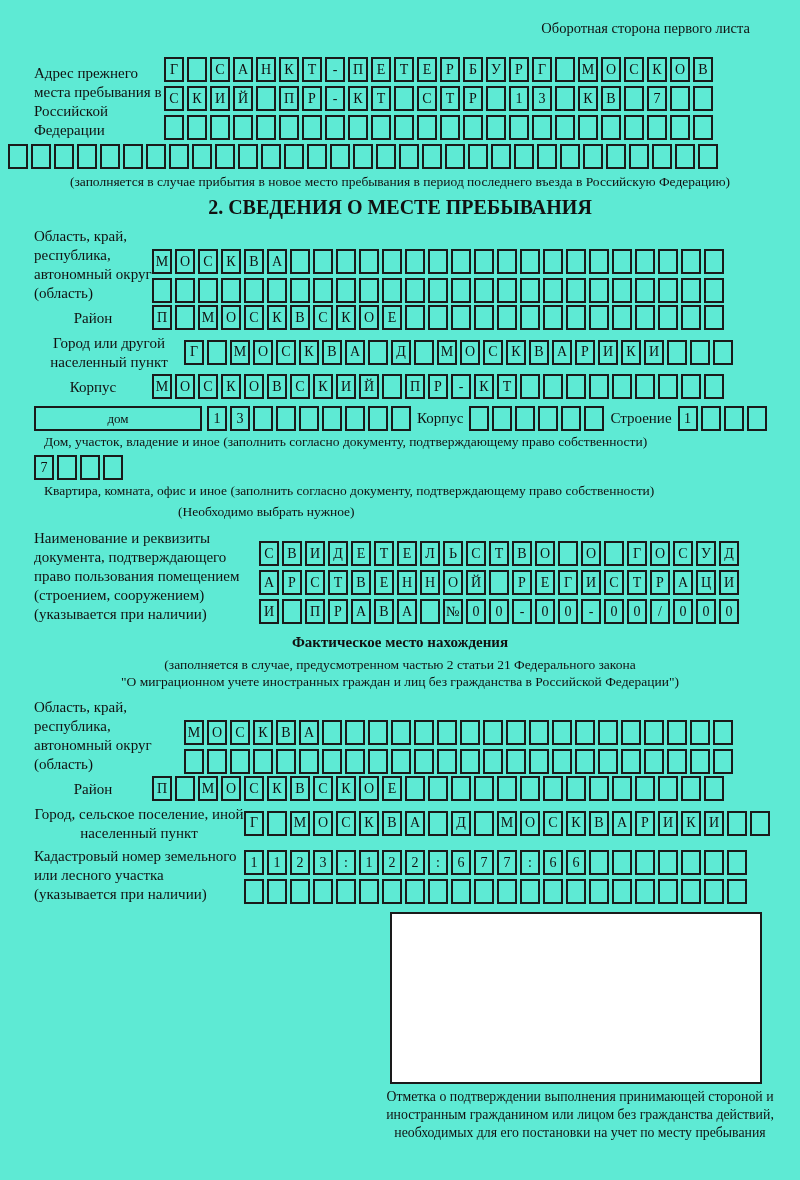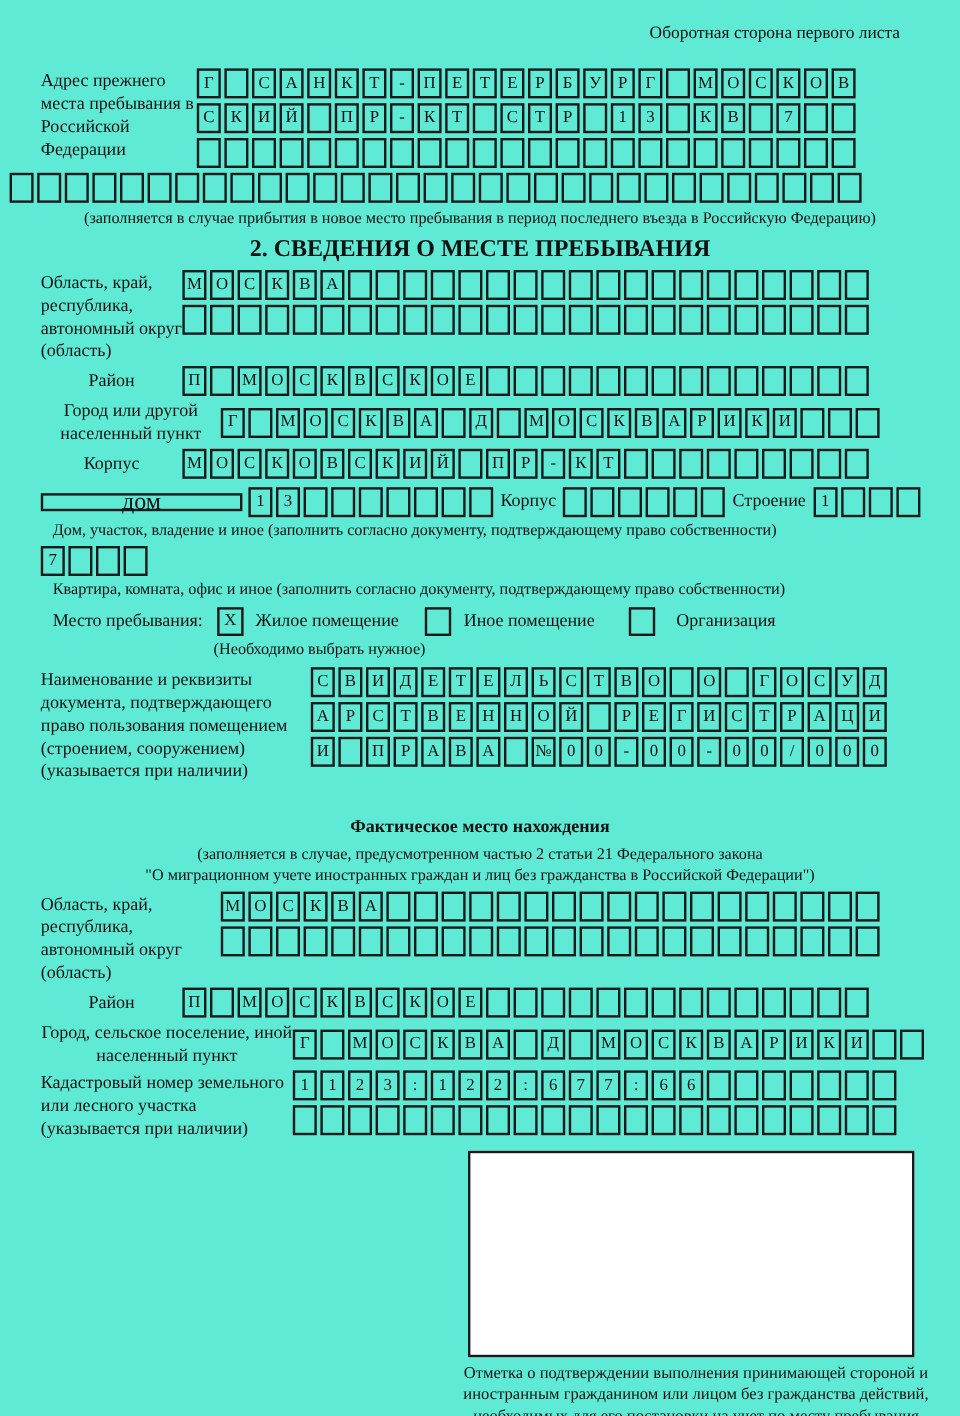--- a/index.html
+++ b/index.html
@@ -3,53 +3,53 @@
 <meta charset="utf-8">
 <style>
   html,body { margin:0; padding:0; background:#fff; }
   .page {
     position:relative; width:800px; height:1180px; box-sizing:border-box;
     padding:14px 8px 0 8px; background:#5eead4; color:#111;
     font-family:"Liberation Serif","DejaVu Serif",serif; overflow:hidden;
   }
   .hdr-note { text-align:right; font-size:14.5px; margin:6px 42px 20px 0; }
 
-  .field { display:flex; align-items:flex-start; margin:2px 0 2px 26px; }
+  .field { display:flex; align-items:flex-end; margin:2px 0 2px 26px; }
   .field.vcenter { align-items:center;text-align:center; }
   .flabel { flex:none; font-size:15px; line-height:19px; padding-top:2px; }
   .w130{width:130px;} .w118{width:118px;} .w150{width:150px;}
   .w168{width:168px;} .w210{width:210px;} .w225{width:225px;}
 
   .rowstack { display:flex; flex-direction:column; gap:4px; }
   .cellrow { display:flex; gap:3px; }
   .cell {
     box-sizing:border-box; flex:none; width:20px; height:25px;
     border:2px solid #1a1a1a; display:flex; align-items:center; justify-content:center;
     font-size:14px; line-height:1;
   }
   .fullrow { margin:4px 0 0 0; }
 
   .center-note { text-align:center; font-size:13.5px; margin:5px 0 6px 0; }
   .sec-title { text-align:center; font-weight:bold; font-size:20px; margin:4px 0 6px 0; }
 
   .typebox {
-    box-sizing:border-box; flex:none; height:15px; border:2px solid #1a1a1a;
-    display:flex; align-items:center; justify-content:center; font-size:20px;
+    box-sizing:border-box; flex:none; height:25px; border:2px solid #1a1a1a;
+    display:flex; align-items:center; justify-content:center; font-size:13px;
   }
   .inline-lab { font-size:15px; margin:0 6px; white-space:nowrap; }
   .caption { font-size:13.5px; margin:3px 0 5px 36px; }
 
   .stayrow { display:flex; align-items:center; margin:7px 0 0 36px; font-size:15px; }
   .checkbox {
     box-sizing:border-box; flex:none; width:22px; height:24px; border:2px solid #1a1a1a;
     display:flex; align-items:center; justify-content:center; font-size:14px; margin:0 10px 0 12px;
   }
   .stay-note { font-size:13.5px; text-align:left; width:330px; margin:3px 0 7px 170px; }
 
-  .fact-title { text-align:center; font-weight:bold; font-size:15px; margin:28px 0 5px 0; }
+  .fact-title { text-align:center; font-weight:bold; font-size:15px; margin:10px 0 5px 0; }
   .fact-note { text-align:center; font-size:13.5px; line-height:17px; margin:0; }
 
   .stamp-box {
     box-sizing:border-box; width:372px; height:172px; border:2px solid #1a1a1a;
     margin:8px 0 0 382px; background:#fff;
   }
   .stamp-caption {
     width:420px; margin:4px 0 0 362px; text-align:center; font-size:13.8px; line-height:18px;
   }
 </style>
@@ -367,29 +367,20 @@
   <div class="field vcenter">
     <div class="cellrow">
         <span class="cell">7</span>
         <span class="cell"></span>
         <span class="cell"></span>
         <span class="cell"></span>
       </div>
   </div>
   <div class="caption">Квартира, комната, офис и иное (заполнить согласно документу, подтверждающему право собственности)</div>
 
-  <div class="stayrow">
-    <span>Место пребывания:</span>
-    <span class="checkbox">X</span>
-    <span>Жилое помещение</span>
-    <span class="checkbox" style="margin-left:22px;"></span>
-    <span>Иное помещение</span>
-    <span class="checkbox" style="margin-left:28px; margin-right:18px;"></span>
-    <span>Организация</span>
-  </div>
   <div class="stay-note">(Необходимо выбрать нужное)</div>
 
   <div class="field">
     <div class="flabel w225">Наименование и реквизиты документа, подтверждающего право пользования помещением (строением, сооружением) (указывается при наличии)</div>
     <div class="rowstack">
       <div class="cellrow">
           <span class="cell">С</span>
           <span class="cell">В</span>
           <span class="cell">И</span>
           <span class="cell">Д</span>

